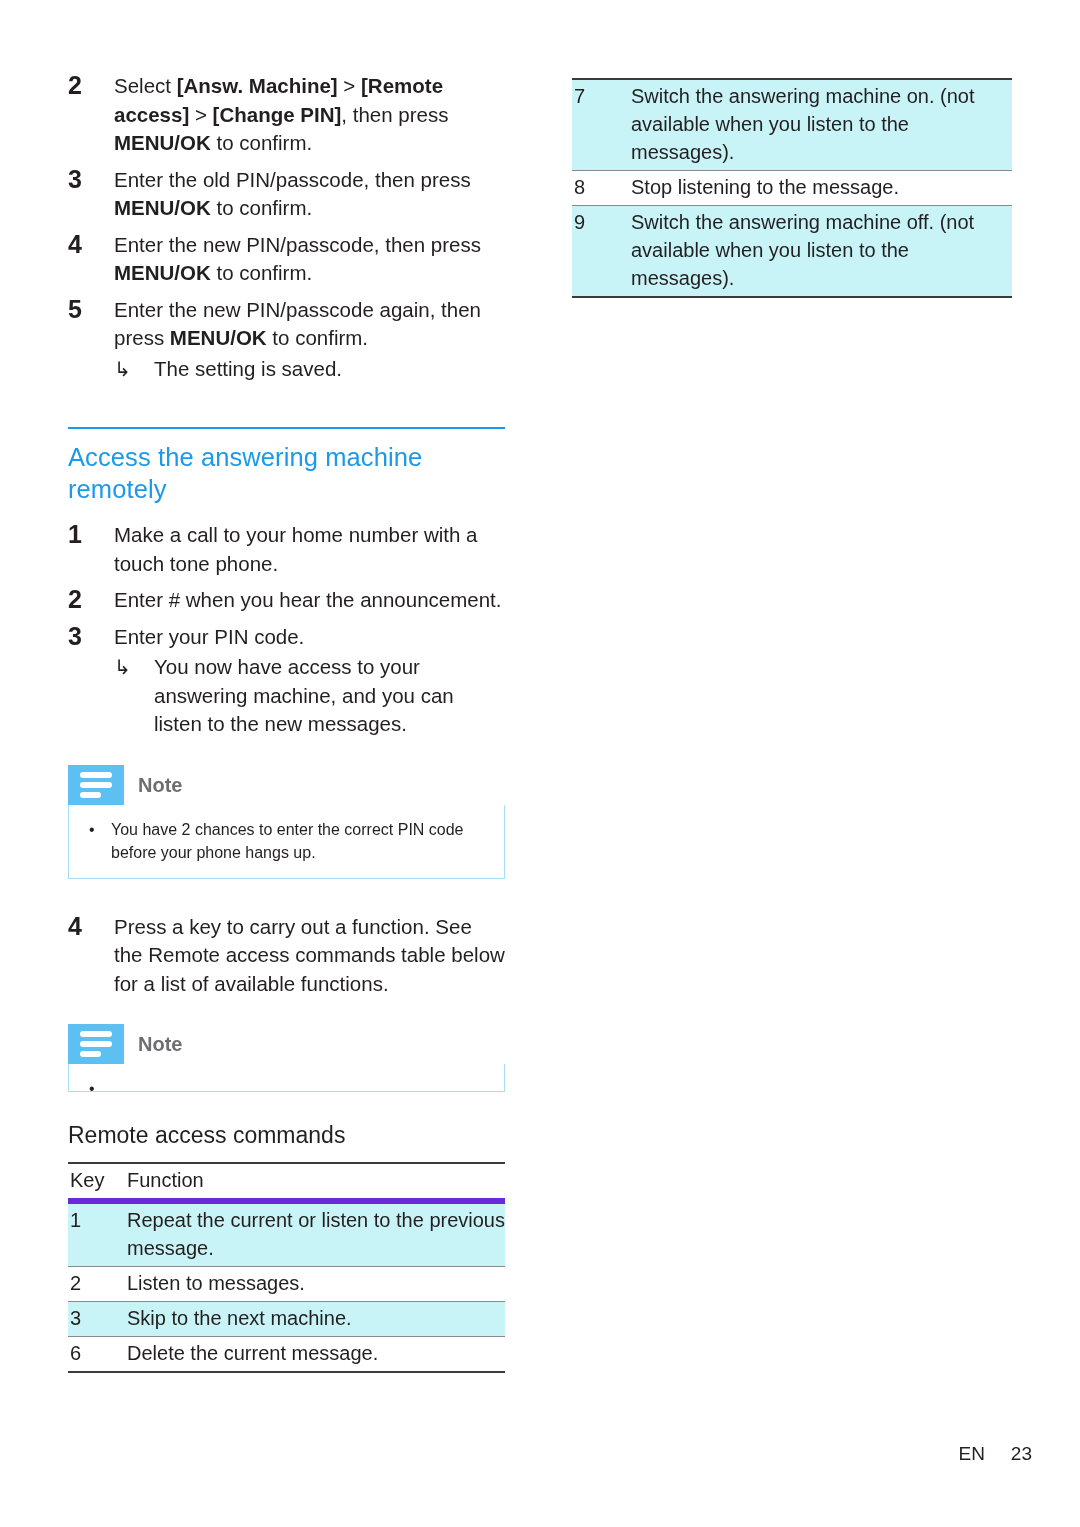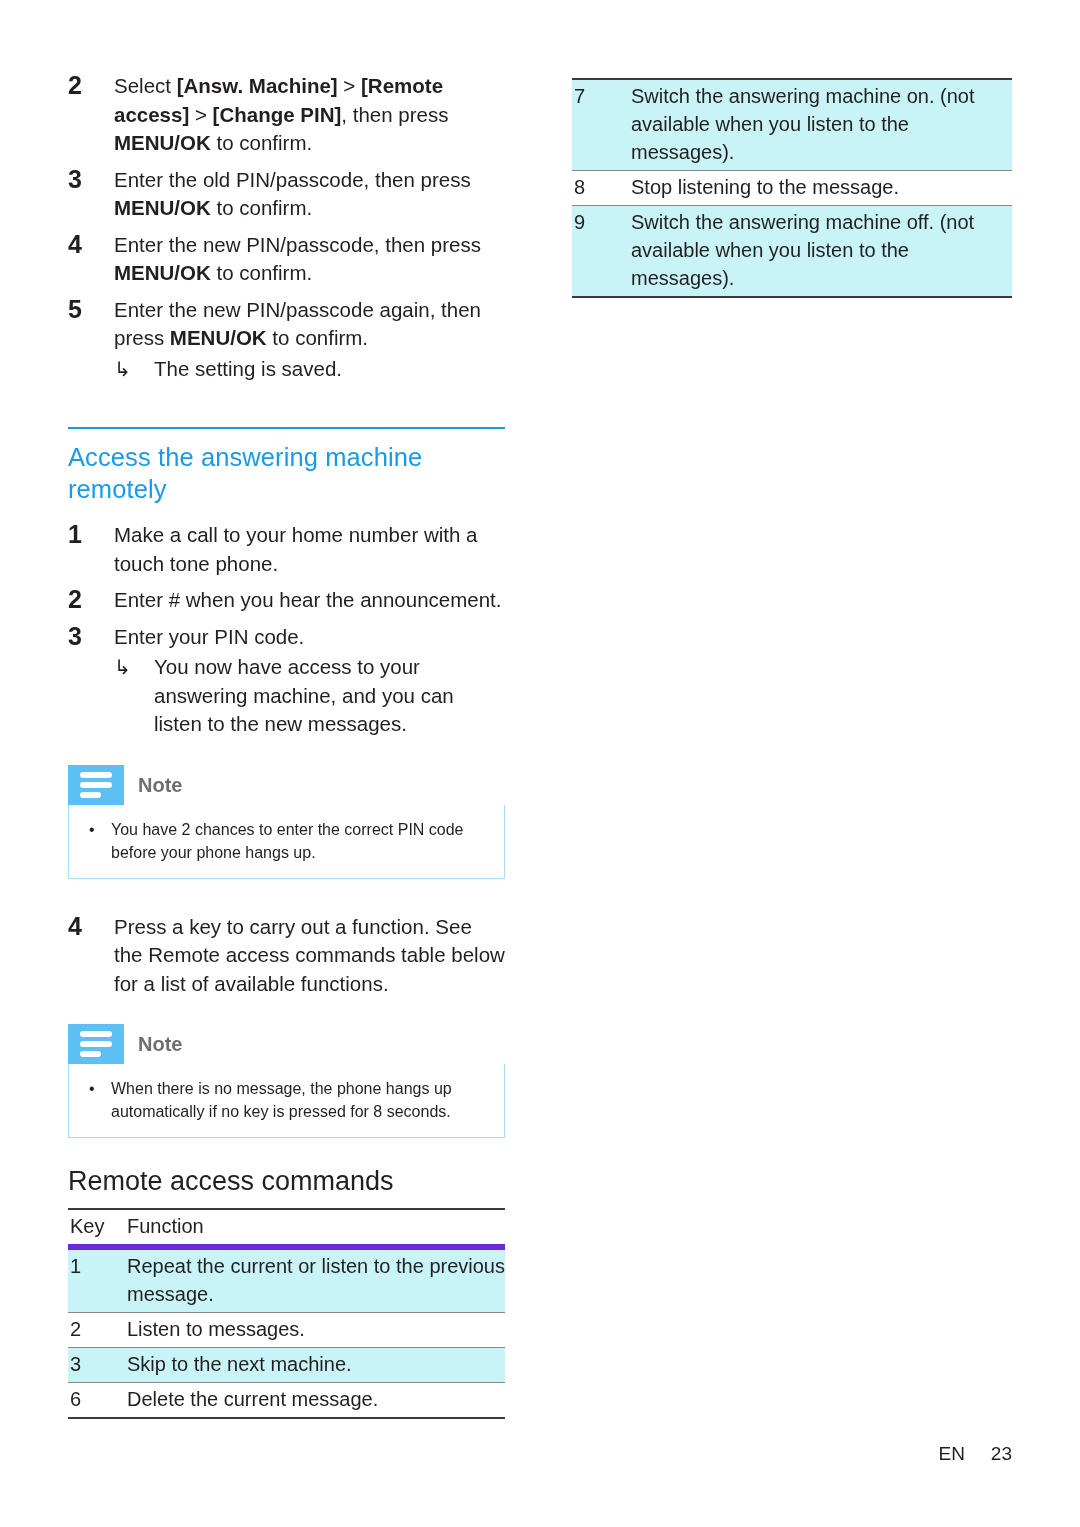--- a/index.html
+++ b/index.html
@@ -152,21 +152,21 @@
     position: absolute;
     left: 4px;
     top: 0;
     font-size: 16px;
     line-height: 23px;
   }
 
   
   .table-title {
     margin-top: 30px;
-    font-size: 27px;
+    font-size: 23px;
     line-height: 26px;
     color: #231f20;
     font-weight: 400;
   }
   table.cmd {
     margin-top: 14px;
     border-collapse: collapse;
     width: 437px;
     table-layout: fixed;
   }
@@ -210,21 +210,21 @@
     border-top: 2.4px solid #3b3b3b;
   }
 
   
   .footer {
     position: absolute;
     left: 0;
     right: 0;
     top: 1443px;
     text-align: right;
-    padding-right: 68px;
+    padding-right: 48px;
     font-size: 19px;
     color: #231f20;
   }
   .footer .lang { margin-right: 26px; }
 </style>
 </head>
 <body>
 
 <div class="page">
 
@@ -273,21 +273,20 @@
         <div class="note-tab">
           <span class="bar b1"></span>
           <span class="bar b2"></span>
           <span class="bar b3"></span>
         </div>
         <span class="note-title">Note</span>
       </div>
       <div class="note-body">
         <div class="note-item">
           <span class="dot">•</span>
-          <span>When there is no message, the phone hangs up automatically if no key is pressed for 8 seconds.</span>
         </div>
       </div>
     </div>
 
     <div class="table-title">Remote access commands</div>
     <table class="cmd">
       <colgroup>
           <col class="key">
           <col>
         </colgroup>

